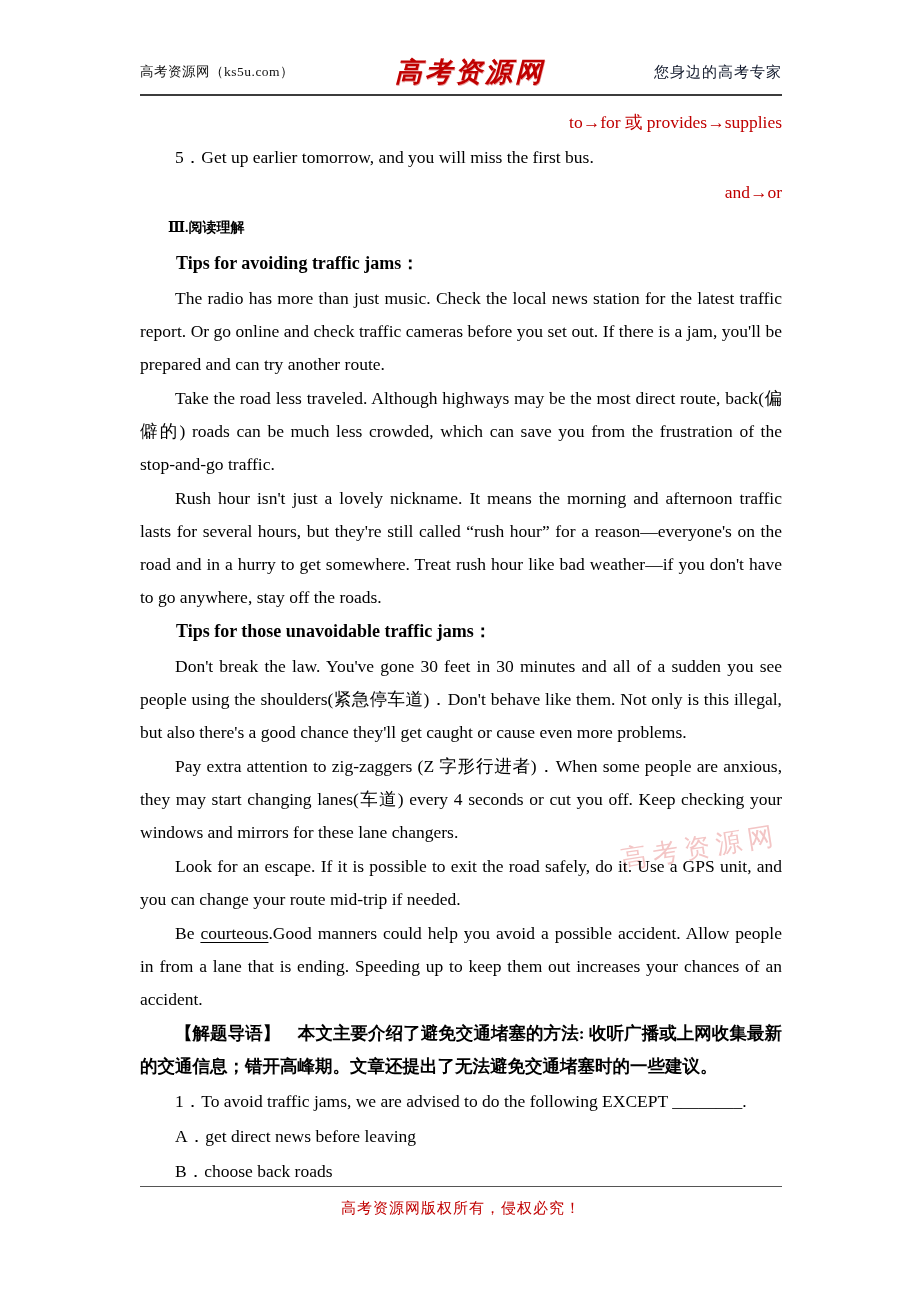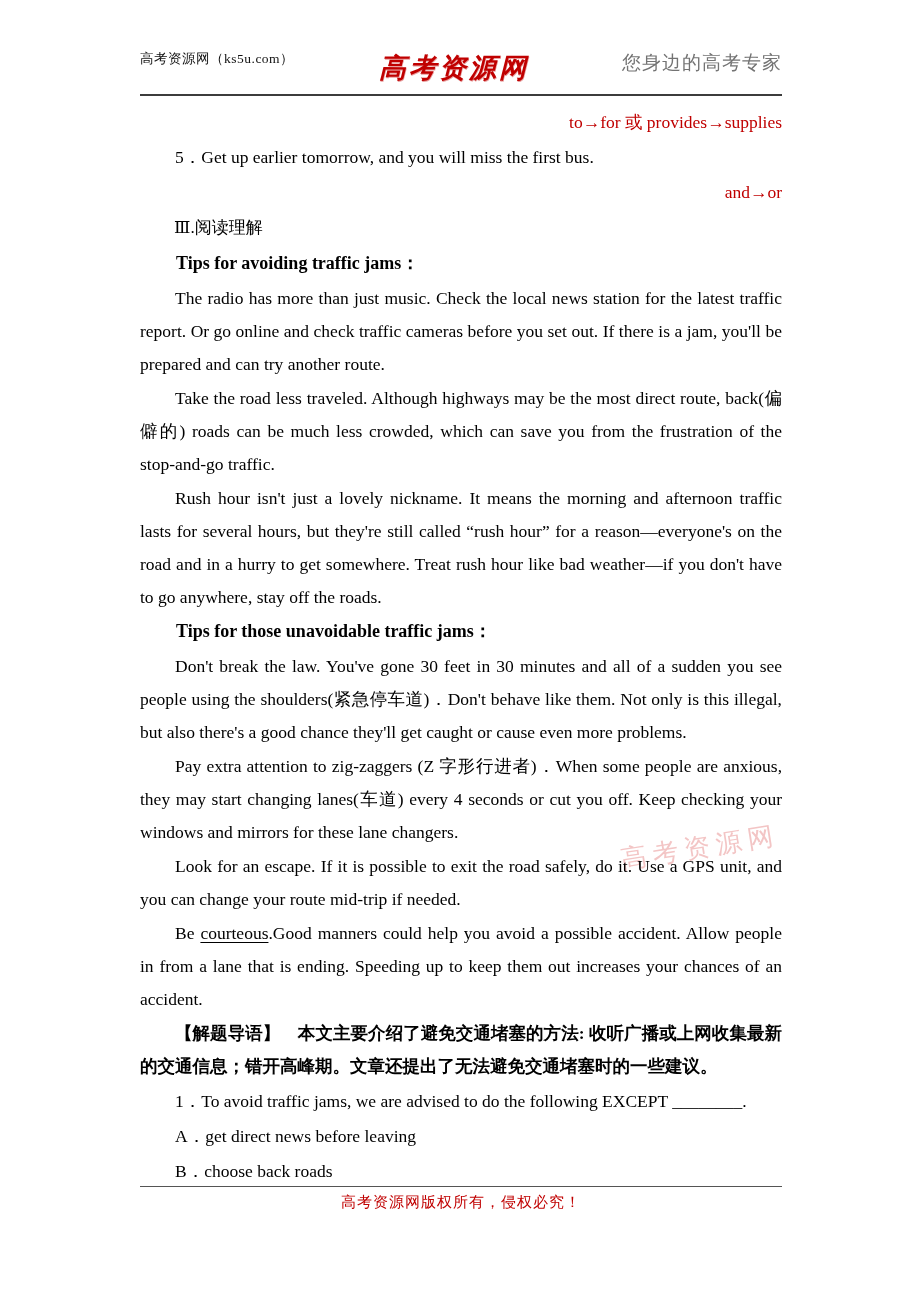--- a/index.html
+++ b/index.html
@@ -7,61 +7,61 @@
   body {
     width:920px; height:1302px; position:relative; overflow:hidden;
     font-family:"Liberation Serif","DejaVu Serif",serif; color:#000;
   }
   .page { position:relative; width:920px; height:1302px; background:#fff; }
 
   
   .header {
     position:absolute; top:50px; left:140px; width:642px; height:46px;
     border-bottom:2px solid #3c3c3c;
-    display:flex; align-items:flex-start; justify-content:space-between;
+    display:flex; align-items:center; justify-content:space-between;
   }
   .site-name { font-size:13.5px; color:#111; letter-spacing:0.5px; }
   .logo {
     color:#c00000; font-weight:bold; font-style:italic; font-size:27px;
     font-family:"Liberation Sans","DejaVu Sans",sans-serif; letter-spacing:3px;
     text-shadow:0.5px 0.5px 0 #e8a0a0;
   }
-  .tagline { font-size:19px; color:#737373; letter-spacing:1px;margin-left:8px; }
+  .tagline { font-size:15px; color:#0f172a; letter-spacing:1px;margin-left:8px; }
 
   
   .watermark {
     position:absolute; left:620px; top:830px; z-index:0;
     font-size:26px; letter-spacing:6px; color:rgba(225,110,110,0.40);
     transform:rotate(-9deg); white-space:nowrap; pointer-events:none;
     font-family:"Liberation Sans","DejaVu Sans",sans-serif;
   }
 
   
   .content {
     position:absolute; top:106px; left:140px; width:642px; z-index:1;
     font-size:17.5px; line-height:33px;
   }
   .correction {
     color:#c00000; text-align:right; 
     text-underline-offset:4px; margin-bottom:2px;
   }
   .indent { text-indent:2em; }
   .item { margin-bottom:2px; }
-  .section-title { font-size:17px; font-weight:normal; margin-bottom:3px; }
+  .section-title { font-size:14px; font-weight:bold; margin-bottom:3px; }
   .passage-subtitle { font-size:18px; font-weight:bold; margin-bottom:2px; }
   .para { text-indent:2em; text-align:justify; margin-bottom:1px; }
   .para .u { text-decoration:underline; text-underline-offset:3px; }
   .analysis { text-indent:2em; text-align:justify; font-weight:bold; margin-bottom:2px; }
   .question { text-indent:2em; margin-bottom:2px; }
   .option { text-indent:2em; margin-bottom:2px; }
 
   
   .footer {
     position:absolute; left:140px; top:1186px; width:642px; z-index:1;
-    border-top:1.5px solid #555; padding-top:6px; text-align:center;
+    border-top:1.5px solid #555; padding-top:12px; text-align:center;
   }
   .footer-text { color:#c00000; font-size:15px; letter-spacing:1px; }
 </style>
 </head>
 <body>
 
 <div class="page">
 
   <div class="watermark">高考资源网</div>
 

